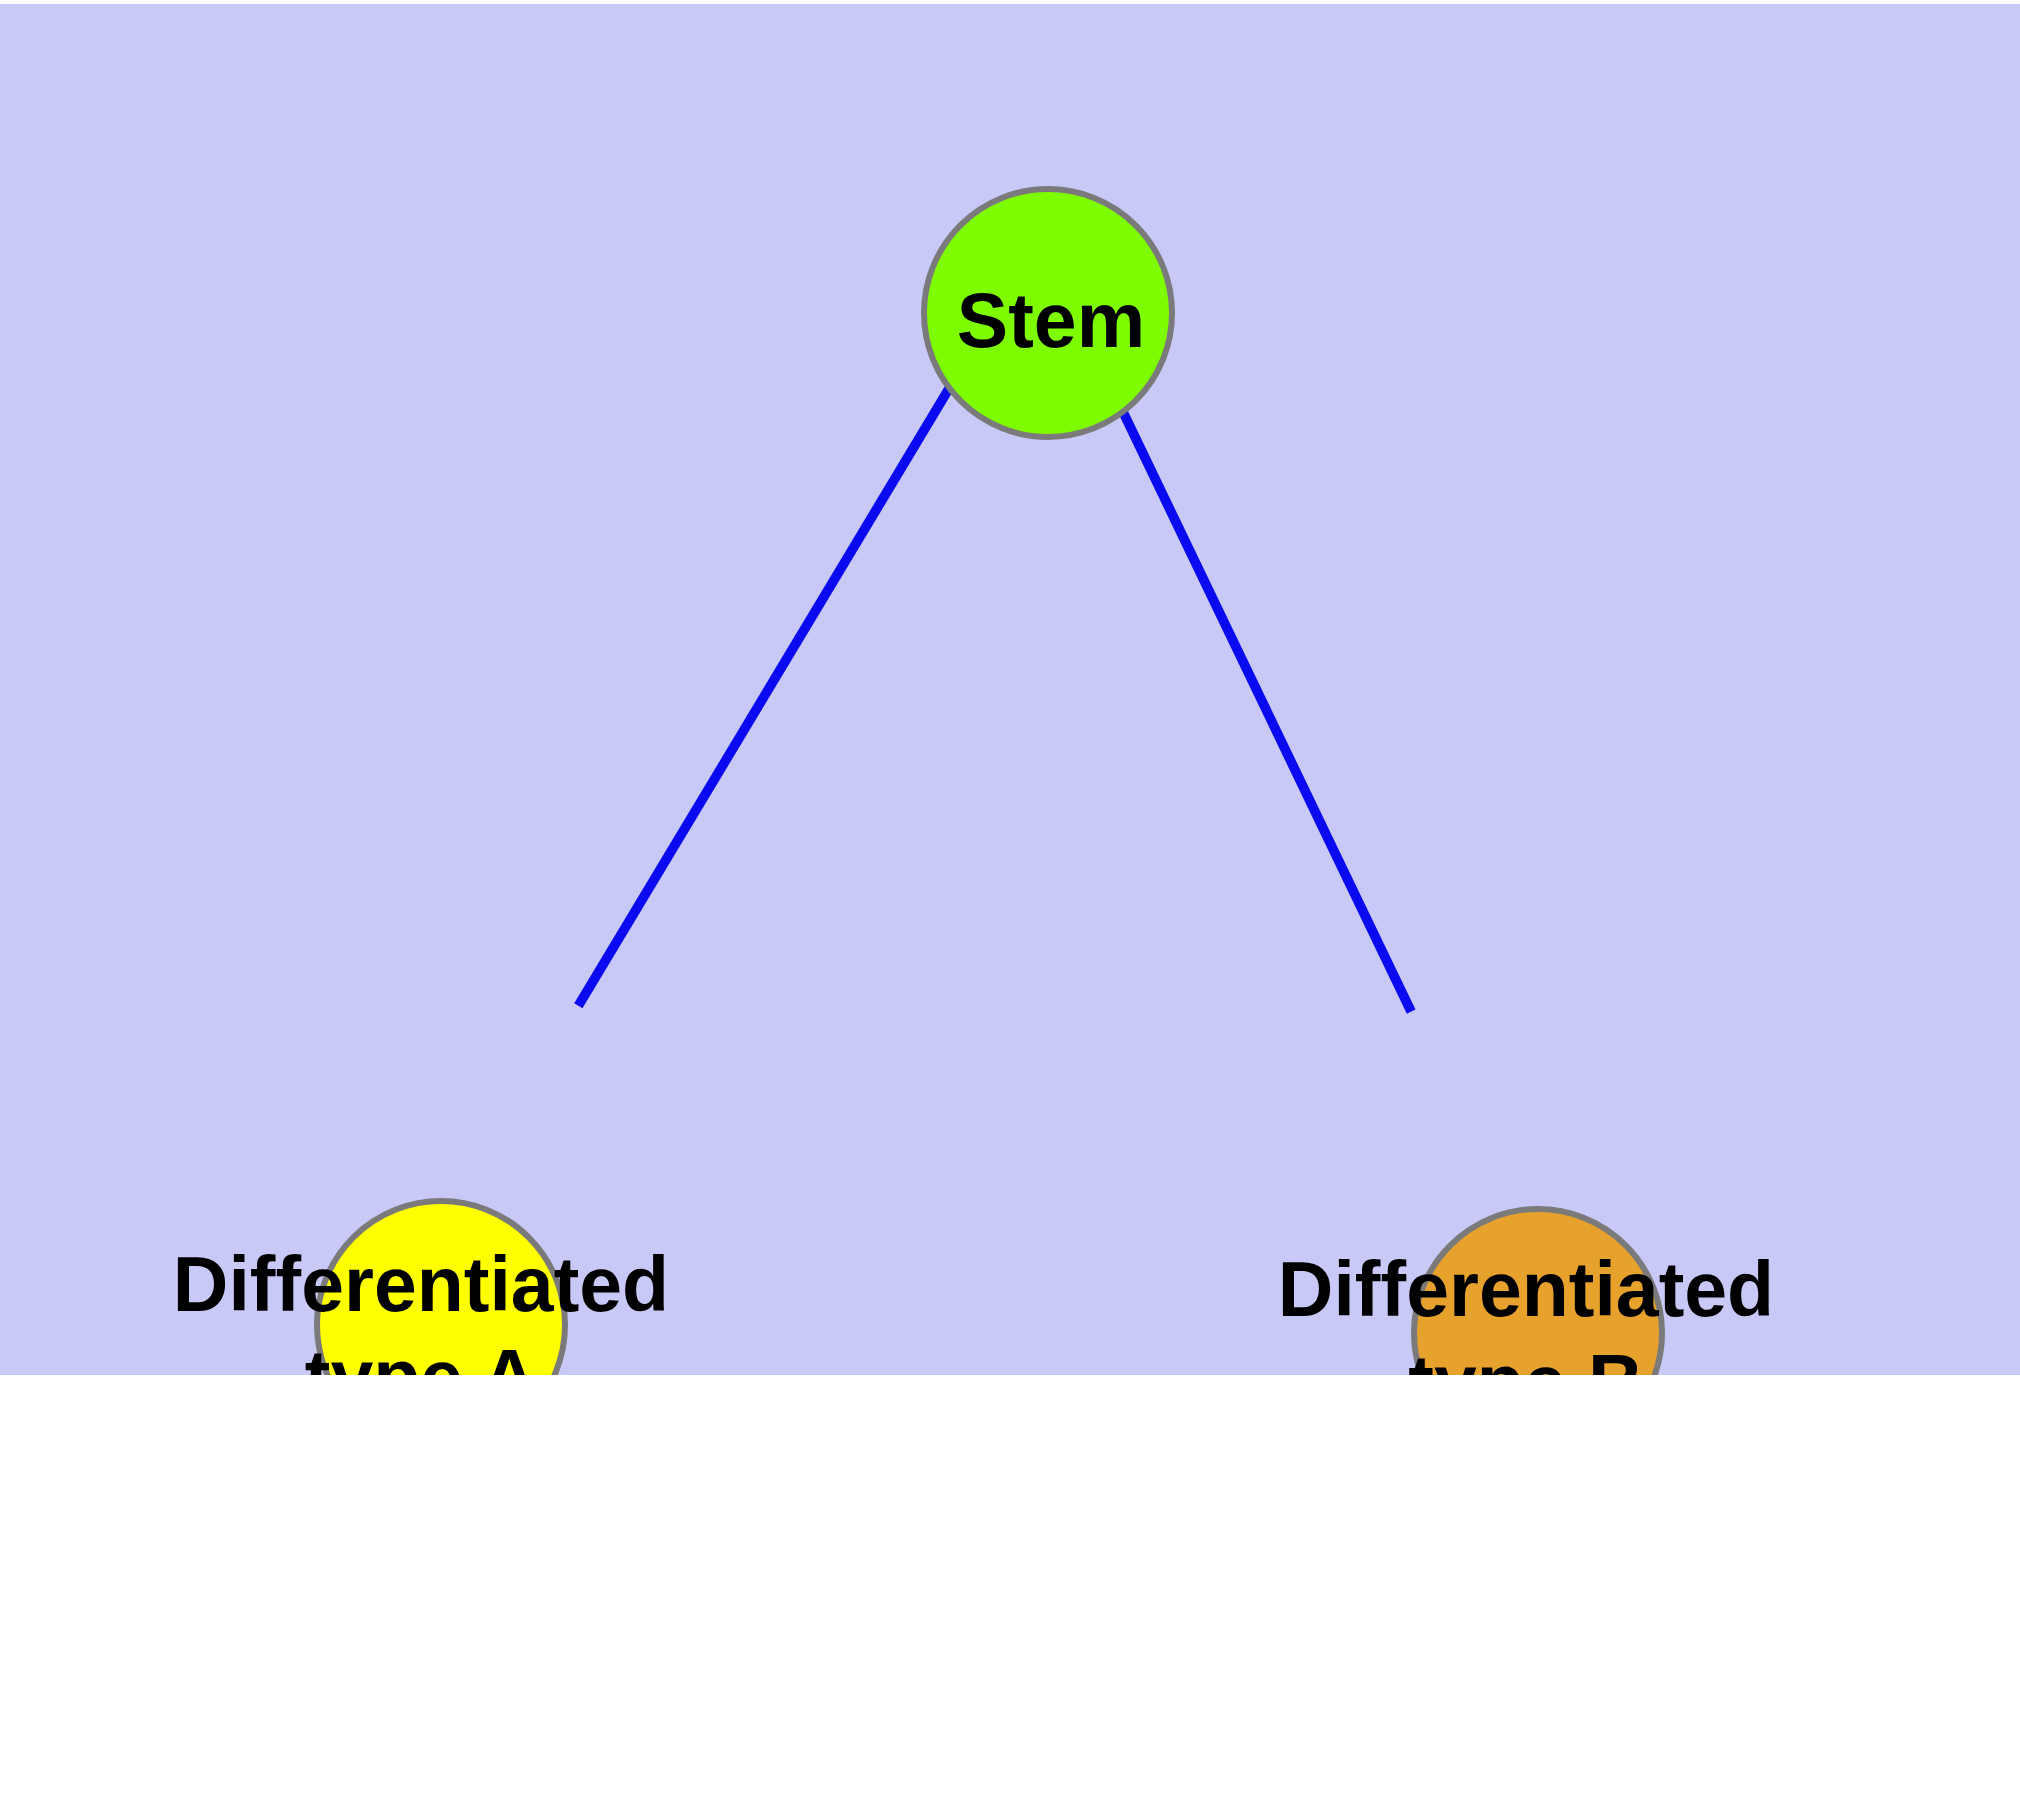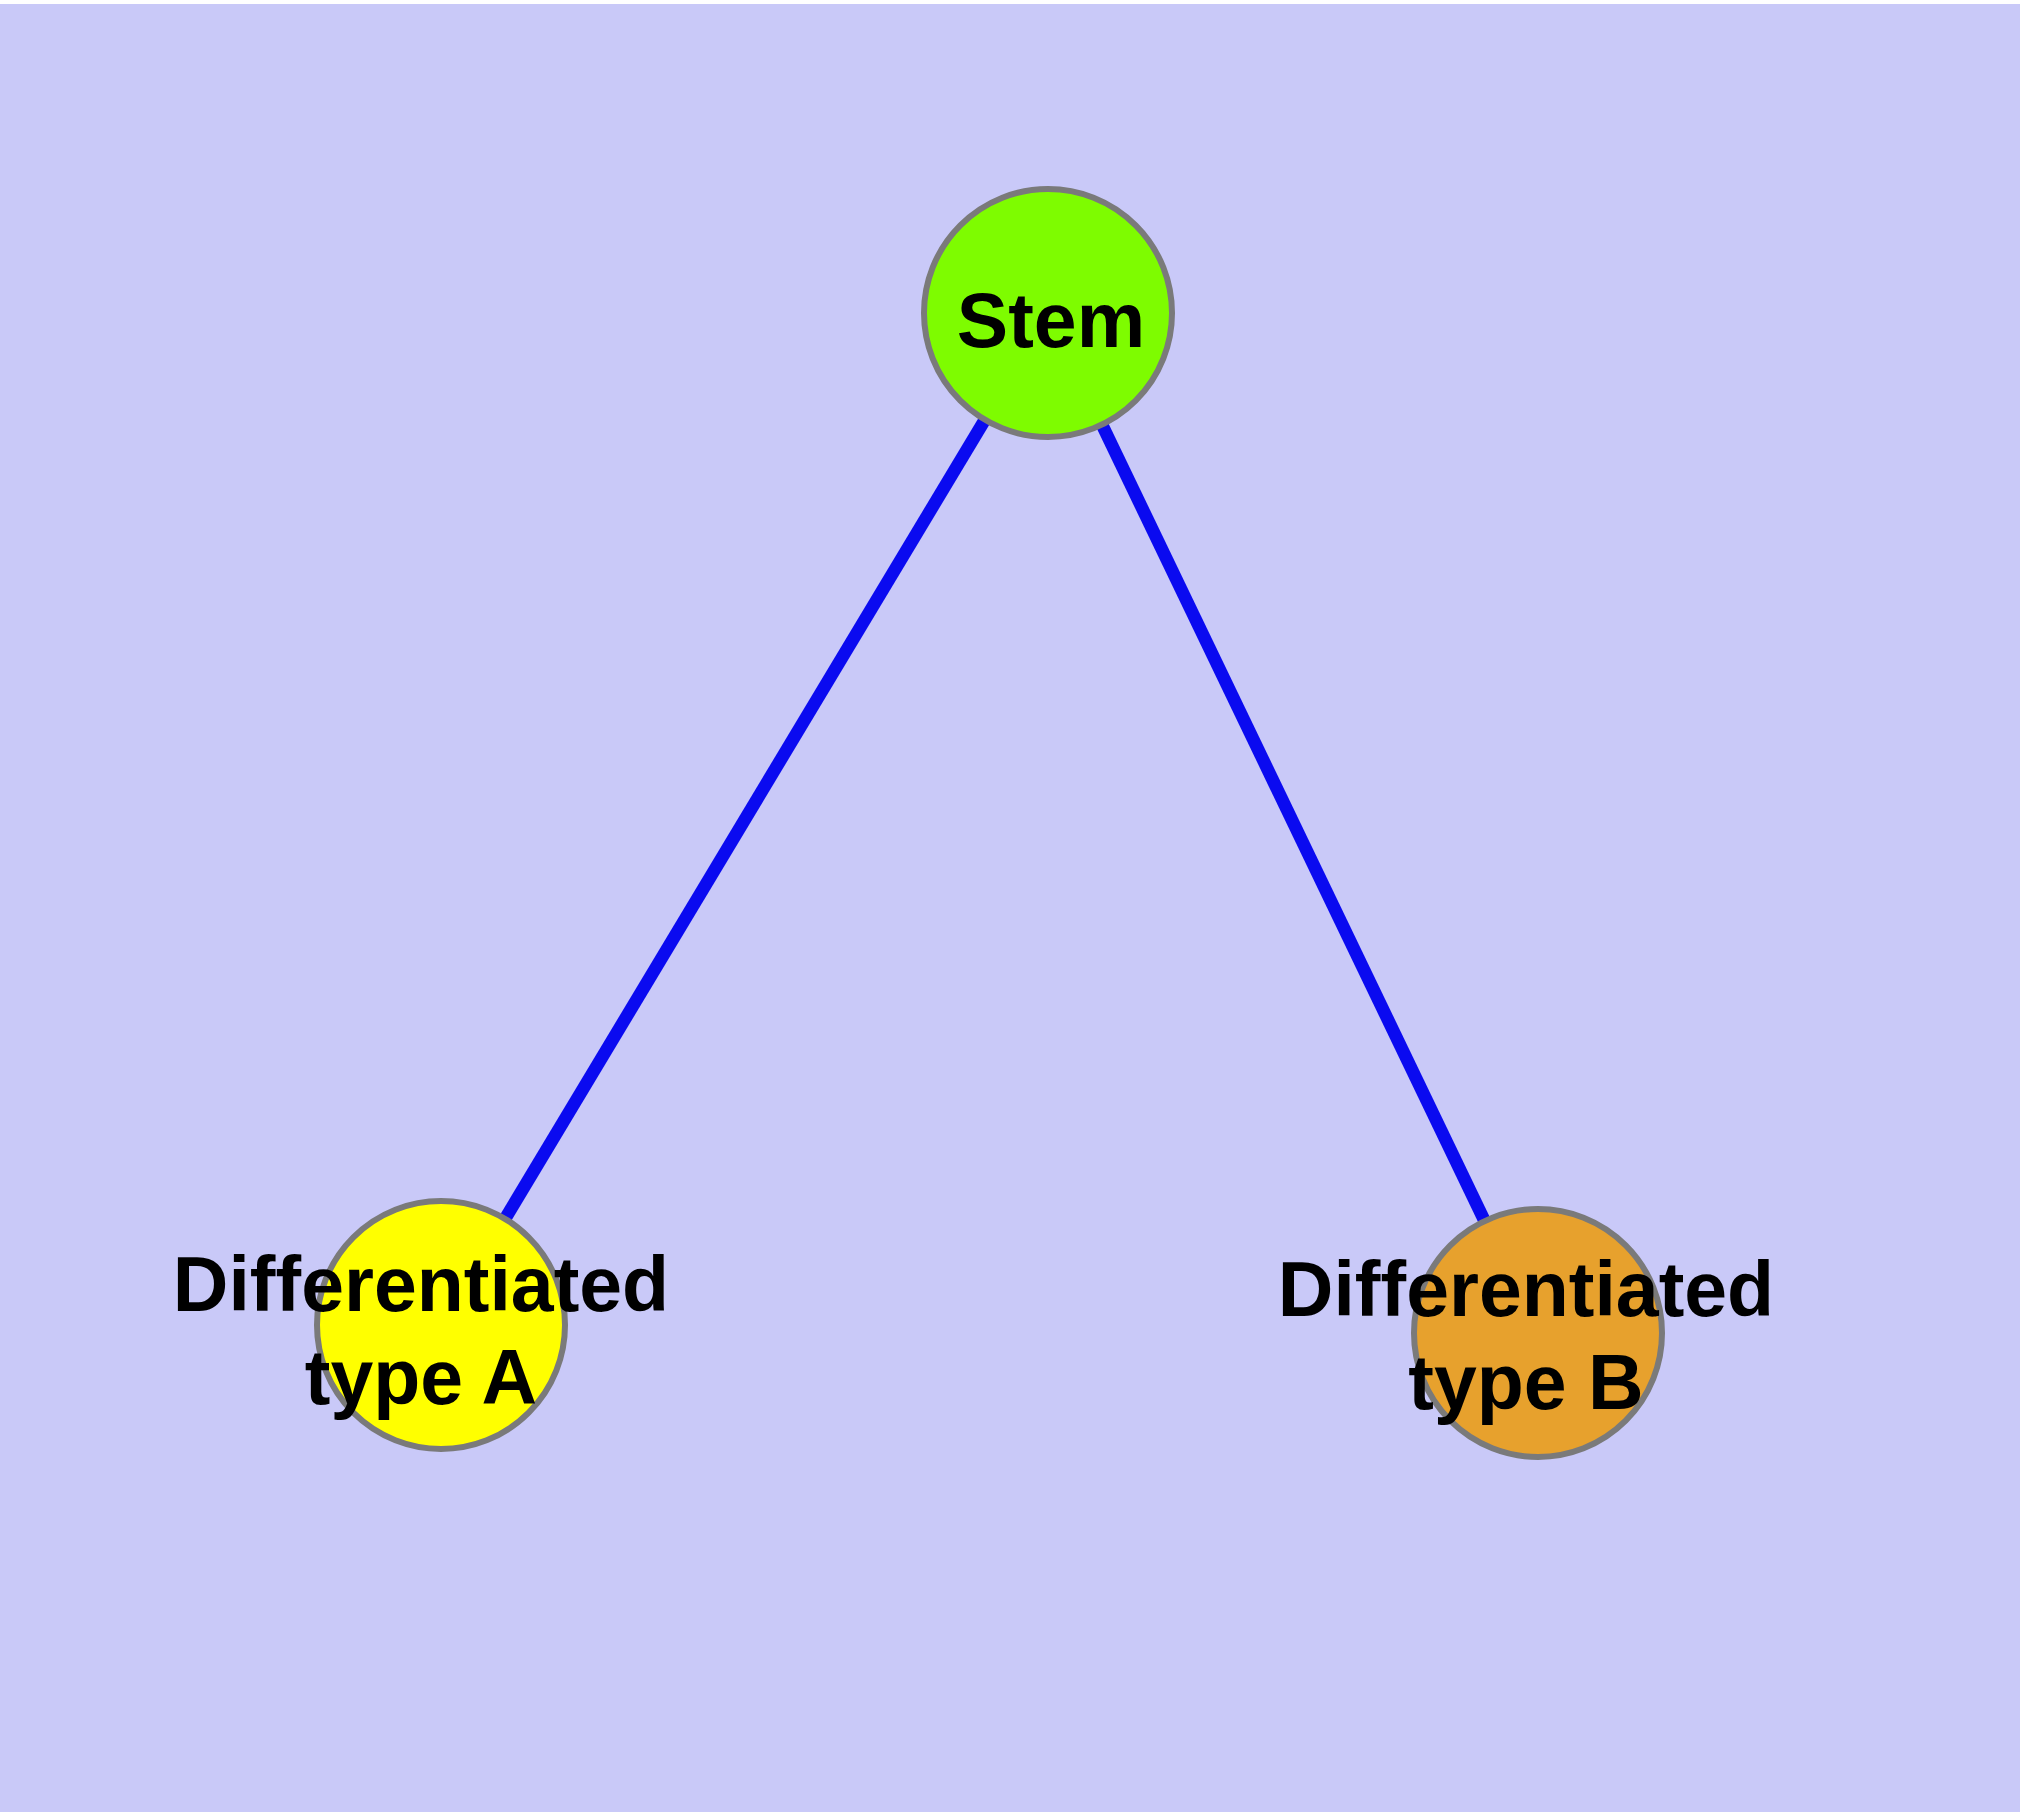--- a/index.html
+++ b/index.html
@@ -38,21 +38,21 @@
     transform: translate(-50%, -50%);
     font-weight: bold;
     text-align: center;
     white-space: pre-line;
     pointer-events: none;
   }
 </style>
 </head>
 <body>
 
-<div class="canvas" style="width: 2021px; height: 1812px; background: rgb(201, 201, 248);">
+<div class="canvas" style="width: 2021px; height: 1375px; background: rgb(201, 201, 248);">
 
   <div class="top-strip" style="background: rgb(255, 255, 255);"></div>
 
   <svg class="edges-layer" xmlns="http://www.w3.org/2000/svg" viewBox="0 0 2384 2138">
     <line x1="1237" y1="370" x2="520" y2="1564" stroke="#0a0af0" stroke-width="15"></line>
     <line x1="1237" y1="370" x2="1815" y2="1573" stroke="#0a0af0" stroke-width="15"></line>
   </svg>
 
   <div class="node" style="left: 921px; top: 186px; width: 254px; height: 254px; background: rgb(126, 252, 0); border-color: rgb(122, 122, 122); border-width: 6px;"></div>
   <div class="node" style="left: 314px; top: 1198px; width: 254px; height: 254px; background: rgb(255, 255, 0); border-color: rgb(122, 122, 122); border-width: 6px;"></div>

